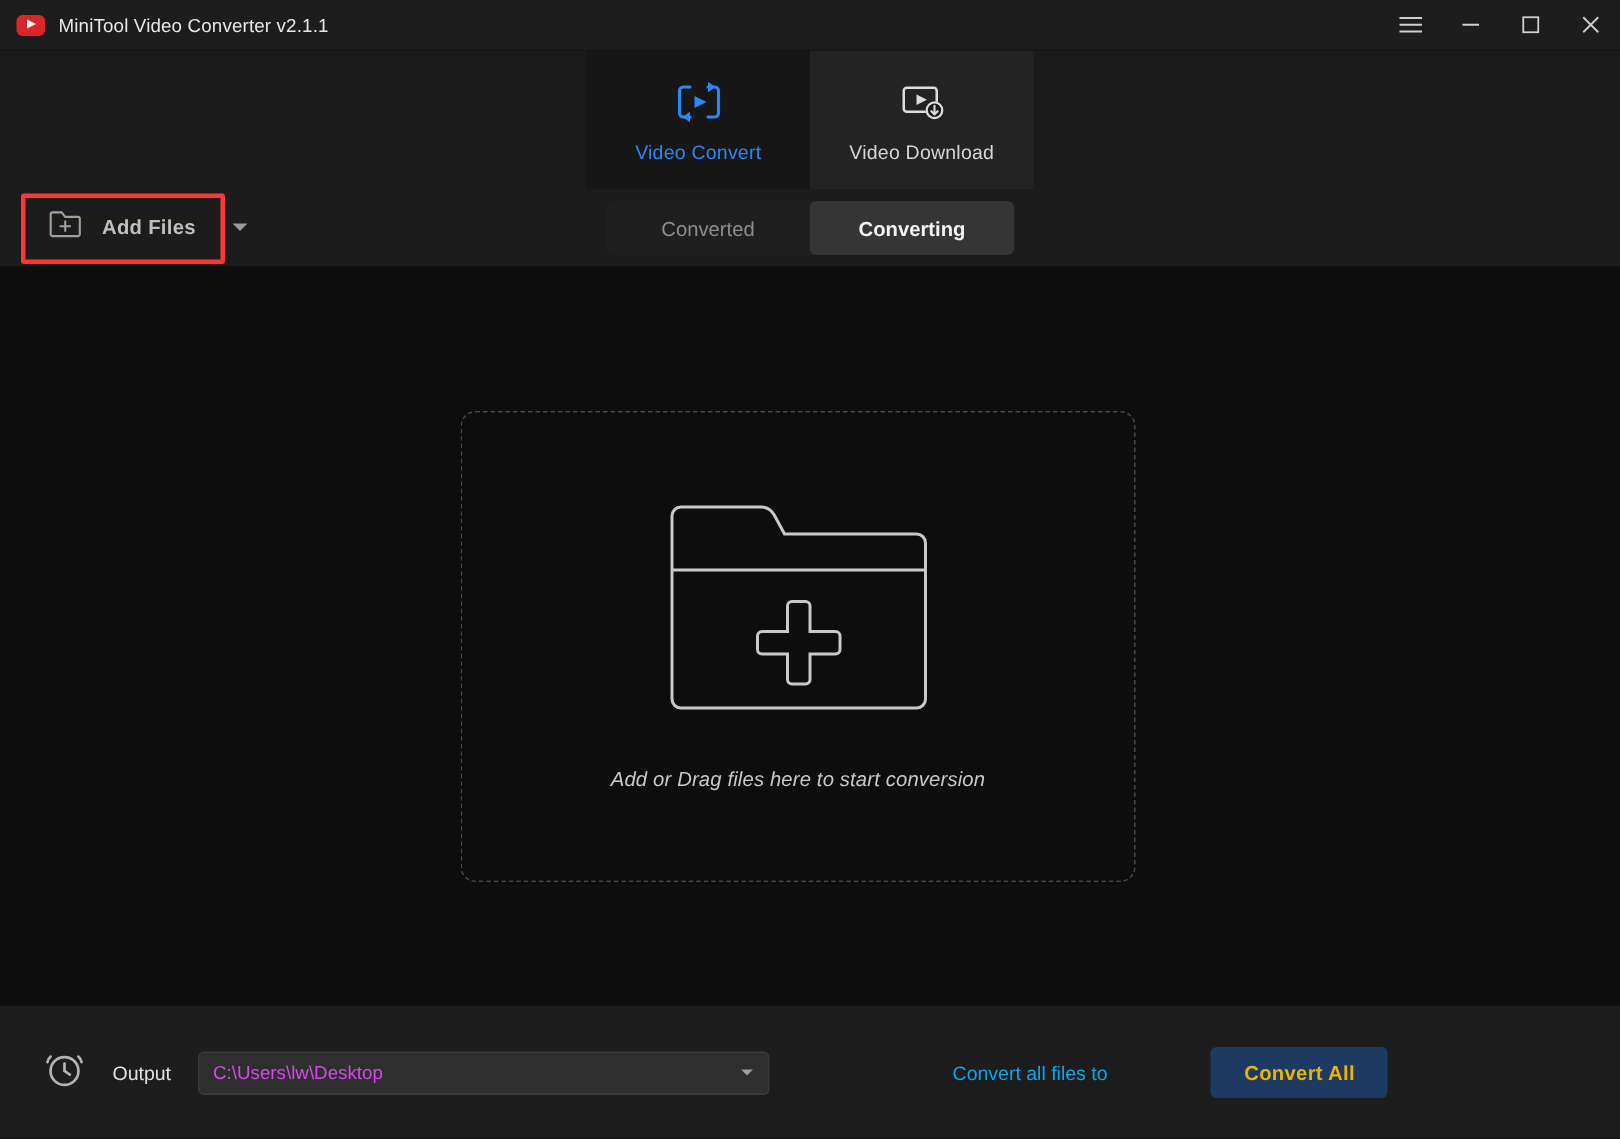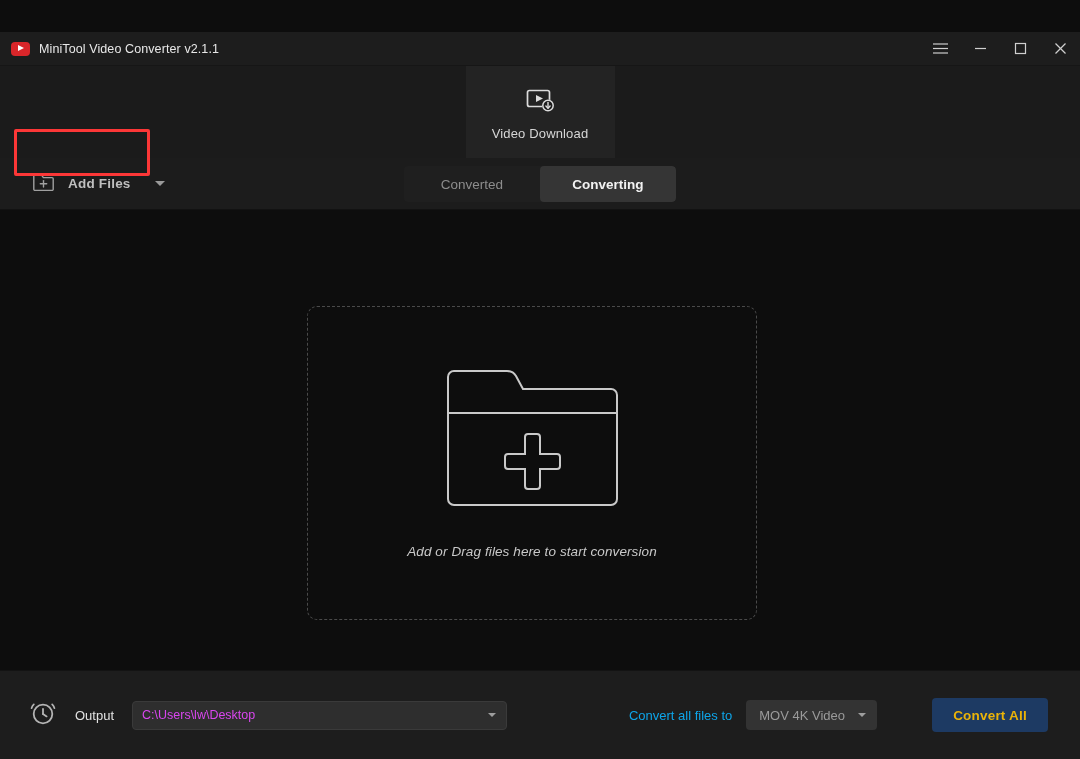--- a/index.html
+++ b/index.html
@@ -24,21 +24,20 @@
 
   
   .titlebar {
     position: relative;
     height: 34px;
     background: #1d1d1d;
     display: flex;
     align-items: center;
     flex: 0 0 34px;
     border-bottom: 1px solid #161616;
-    margin-top: 32px;
   }
   .title-left {
     display: flex;
     align-items: center;
     gap: 9px;
     padding-left: 11px;
   }
   .app-logo {
     width: 19px;
     height: 14px;
@@ -339,20 +338,38 @@
           <g stroke="#cfcfcf" stroke-width="1.2">
             <line x1="1.5" y1="1.5" x2="11.5" y2="11.5"></line>
             <line x1="11.5" y1="1.5" x2="1.5" y2="11.5"></line>
           </g>
         </svg>
       </div>
     </div>
   </div>
 
   <div class="modebar">
+    <div class="mode-tab active">
+      <div class="mode-icon">
+        <svg width="34" height="30" viewBox="0 0 34 30">
+          <g fill="none" stroke="#2b87f5" stroke-width="2.1" stroke-linecap="round">
+            <path d="M11 5 H6.5 A2.5 2.5 0 0 0 4 7.5 V21"></path>
+            <path d="M23 25 H27.5 A2.5 2.5 0 0 0 30 22.5 V9"></path>
+            <path d="M23 5 H27.5 A2.5 2.5 0 0 1 30 7.5 V9"></path>
+            <path d="M11 25 H6.5 A2.5 2.5 0 0 1 4 22.5 V21"></path>
+          </g>
+          <g fill="#2b87f5">
+            <polygon points="14,11 22,15 14,19"></polygon>
+            <polygon points="23,1.5 28,5 23,8.5"></polygon>
+            <polygon points="11,21.5 6,25 11,28.5"></polygon>
+          </g>
+        </svg>
+      </div>
+      <span class="mode-label">Video Convert</span>
+    </div>
     <div class="mode-tab">
       <div class="mode-icon">
         <svg width="34" height="30" viewBox="0 0 34 30">
           <rect x="4.5" y="5.5" width="22" height="16" rx="2" fill="none" stroke="#dcdcdc" stroke-width="1.7"></rect>
           <polygon points="13,10 20,13.5 13,17" fill="#dcdcdc"></polygon>
           <circle cx="25" cy="20.5" r="6" fill="#1b1b1b"></circle>
           <circle cx="25" cy="20.5" r="5.2" fill="none" stroke="#dcdcdc" stroke-width="1.5"></circle>
           <g stroke="#dcdcdc" stroke-width="1.4" stroke-linecap="round" fill="none">
             <line x1="25" y1="17.5" x2="25" y2="23"></line>
             <polyline points="22.9,21.1 25,23.2 27.1,21.1"></polyline>
@@ -411,23 +428,19 @@
         </g>
       </svg>
     </span>
     <span class="output-label">Output</span>
     <div class="path-field">
       <span class="path-value">C:\Users\lw\Desktop</span>
       <span class="caret sm"></span>
     </div>
 
     <span class="convert-to-label">Convert all files to</span>
-    <div class="format-select">
-      <span class="format-value">MOV 4K Video</span>
-      <span class="caret sm"></span>
-    </div>
 
     <button class="convert-all">Convert All</button>
   </div>
 
   <div class="annotation"></div>
 
 </div>
 
 </body></html>

